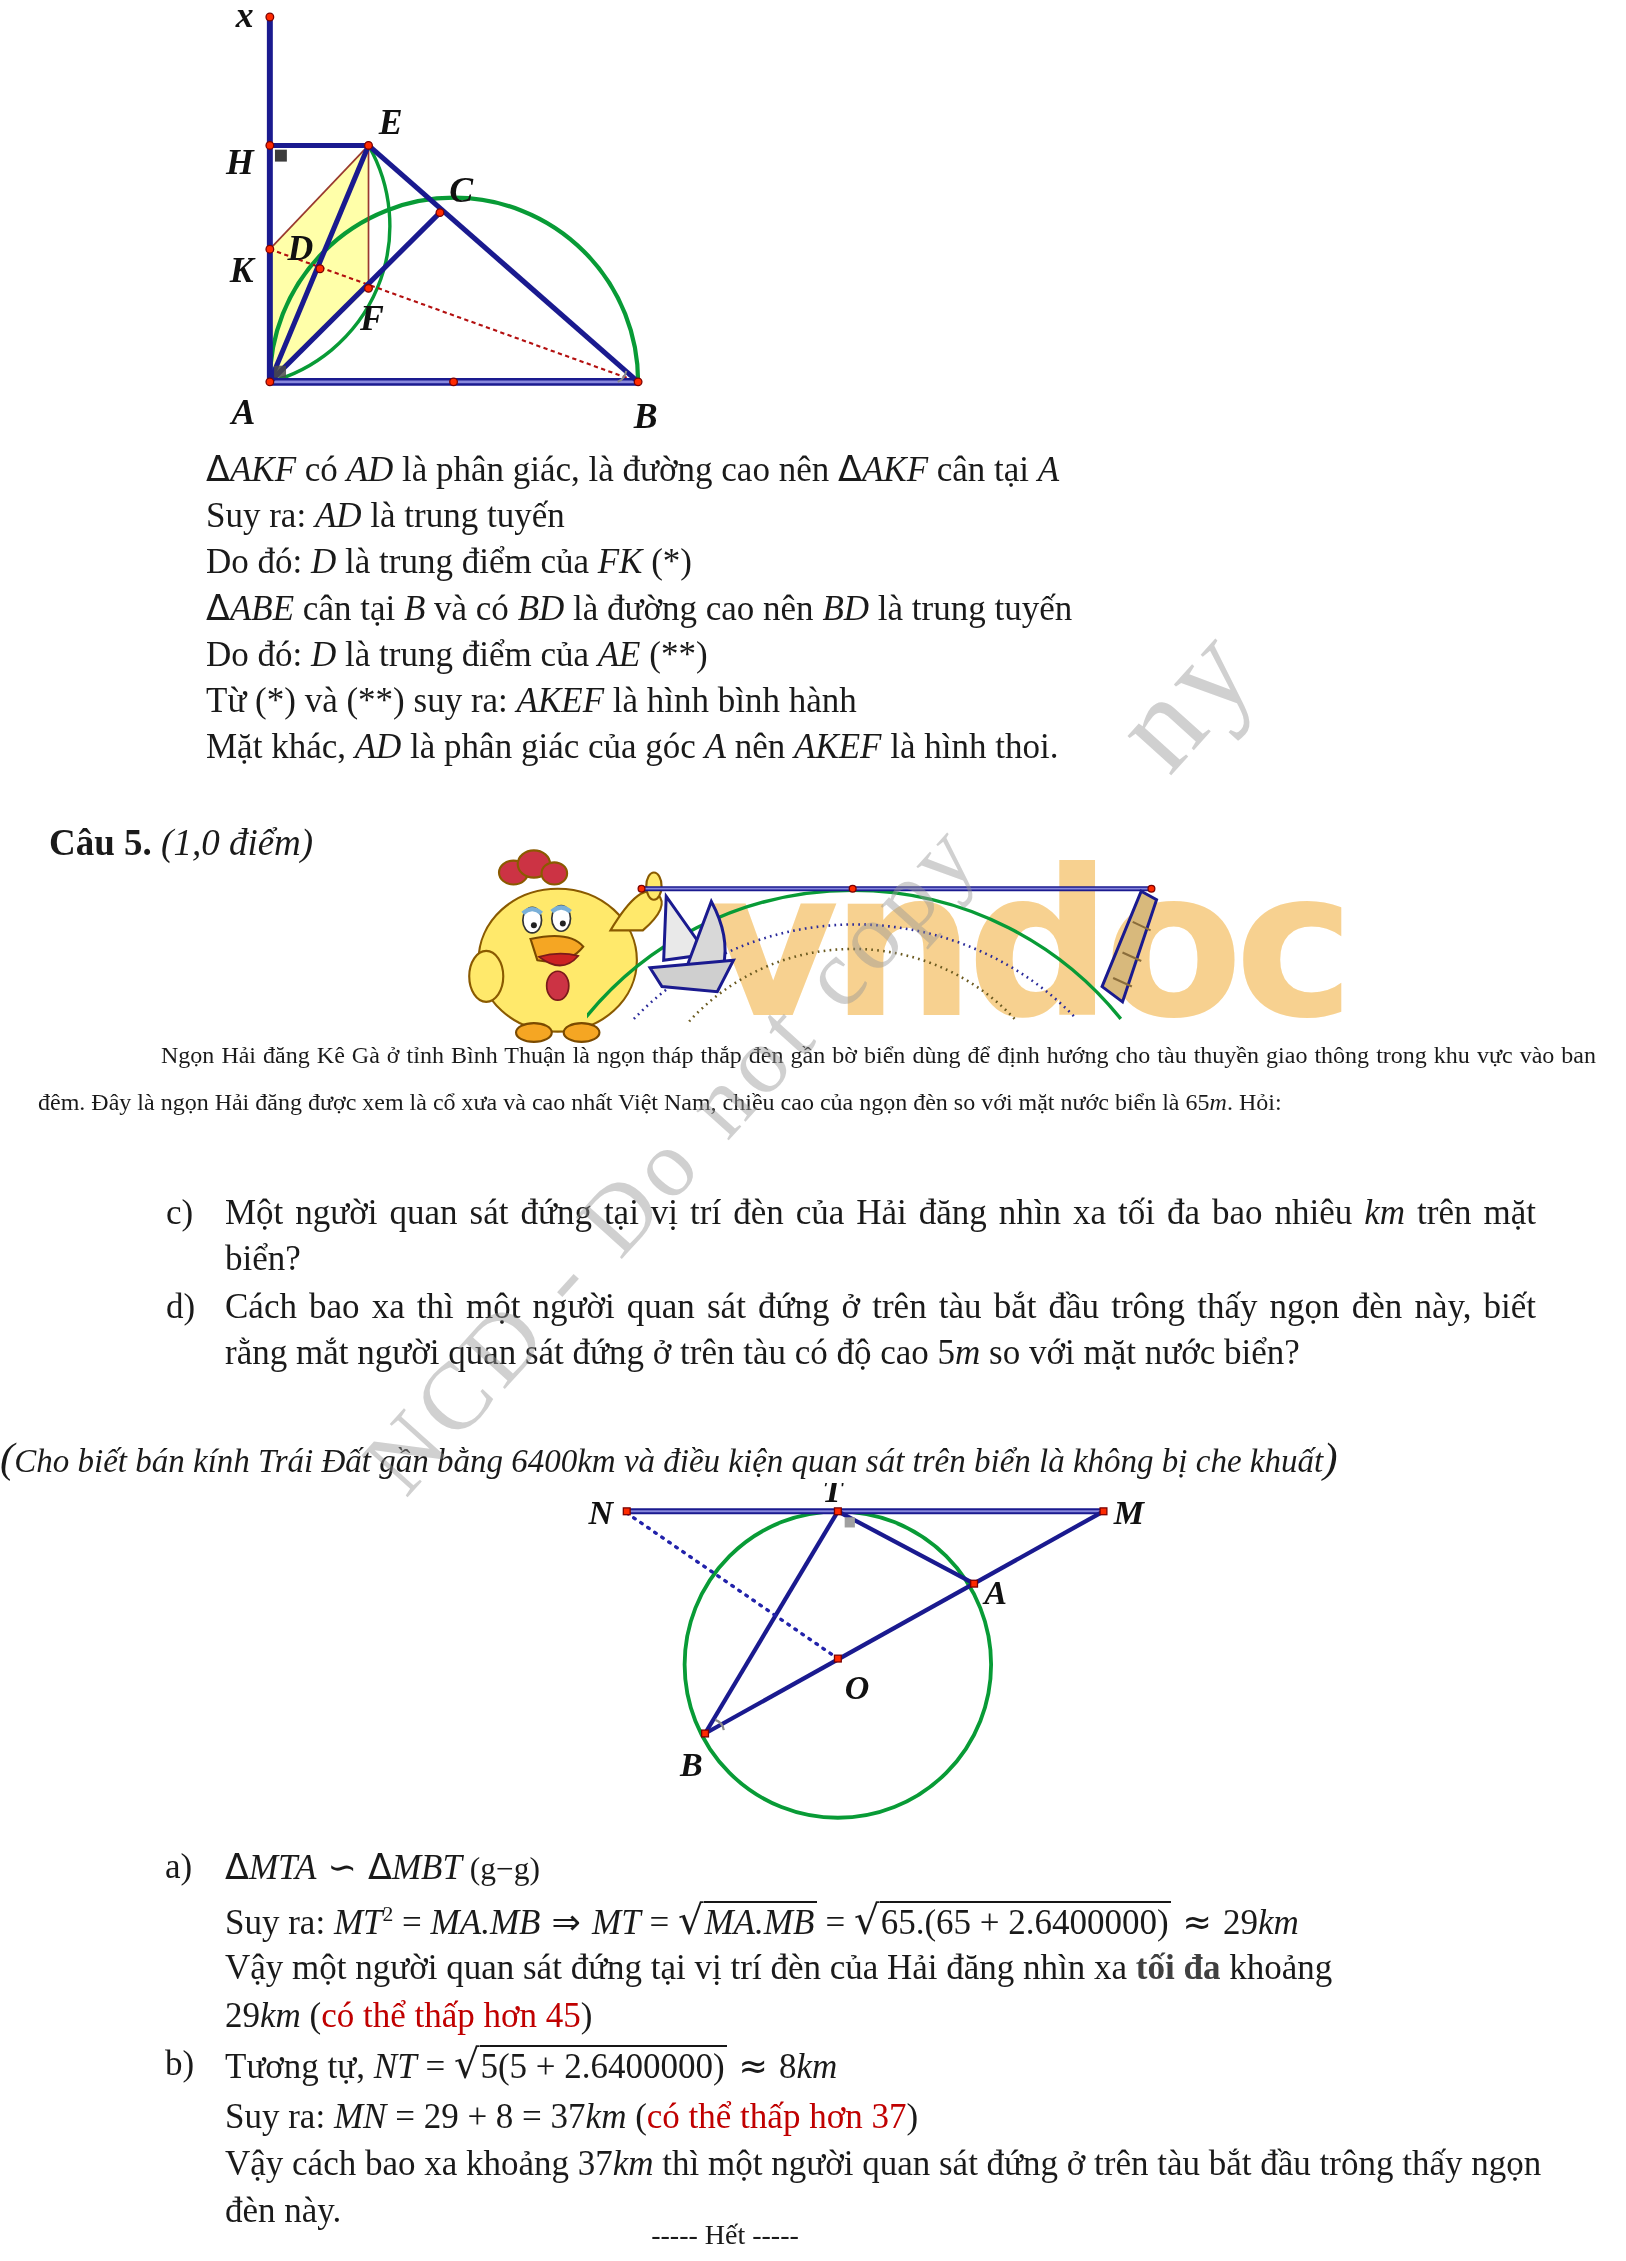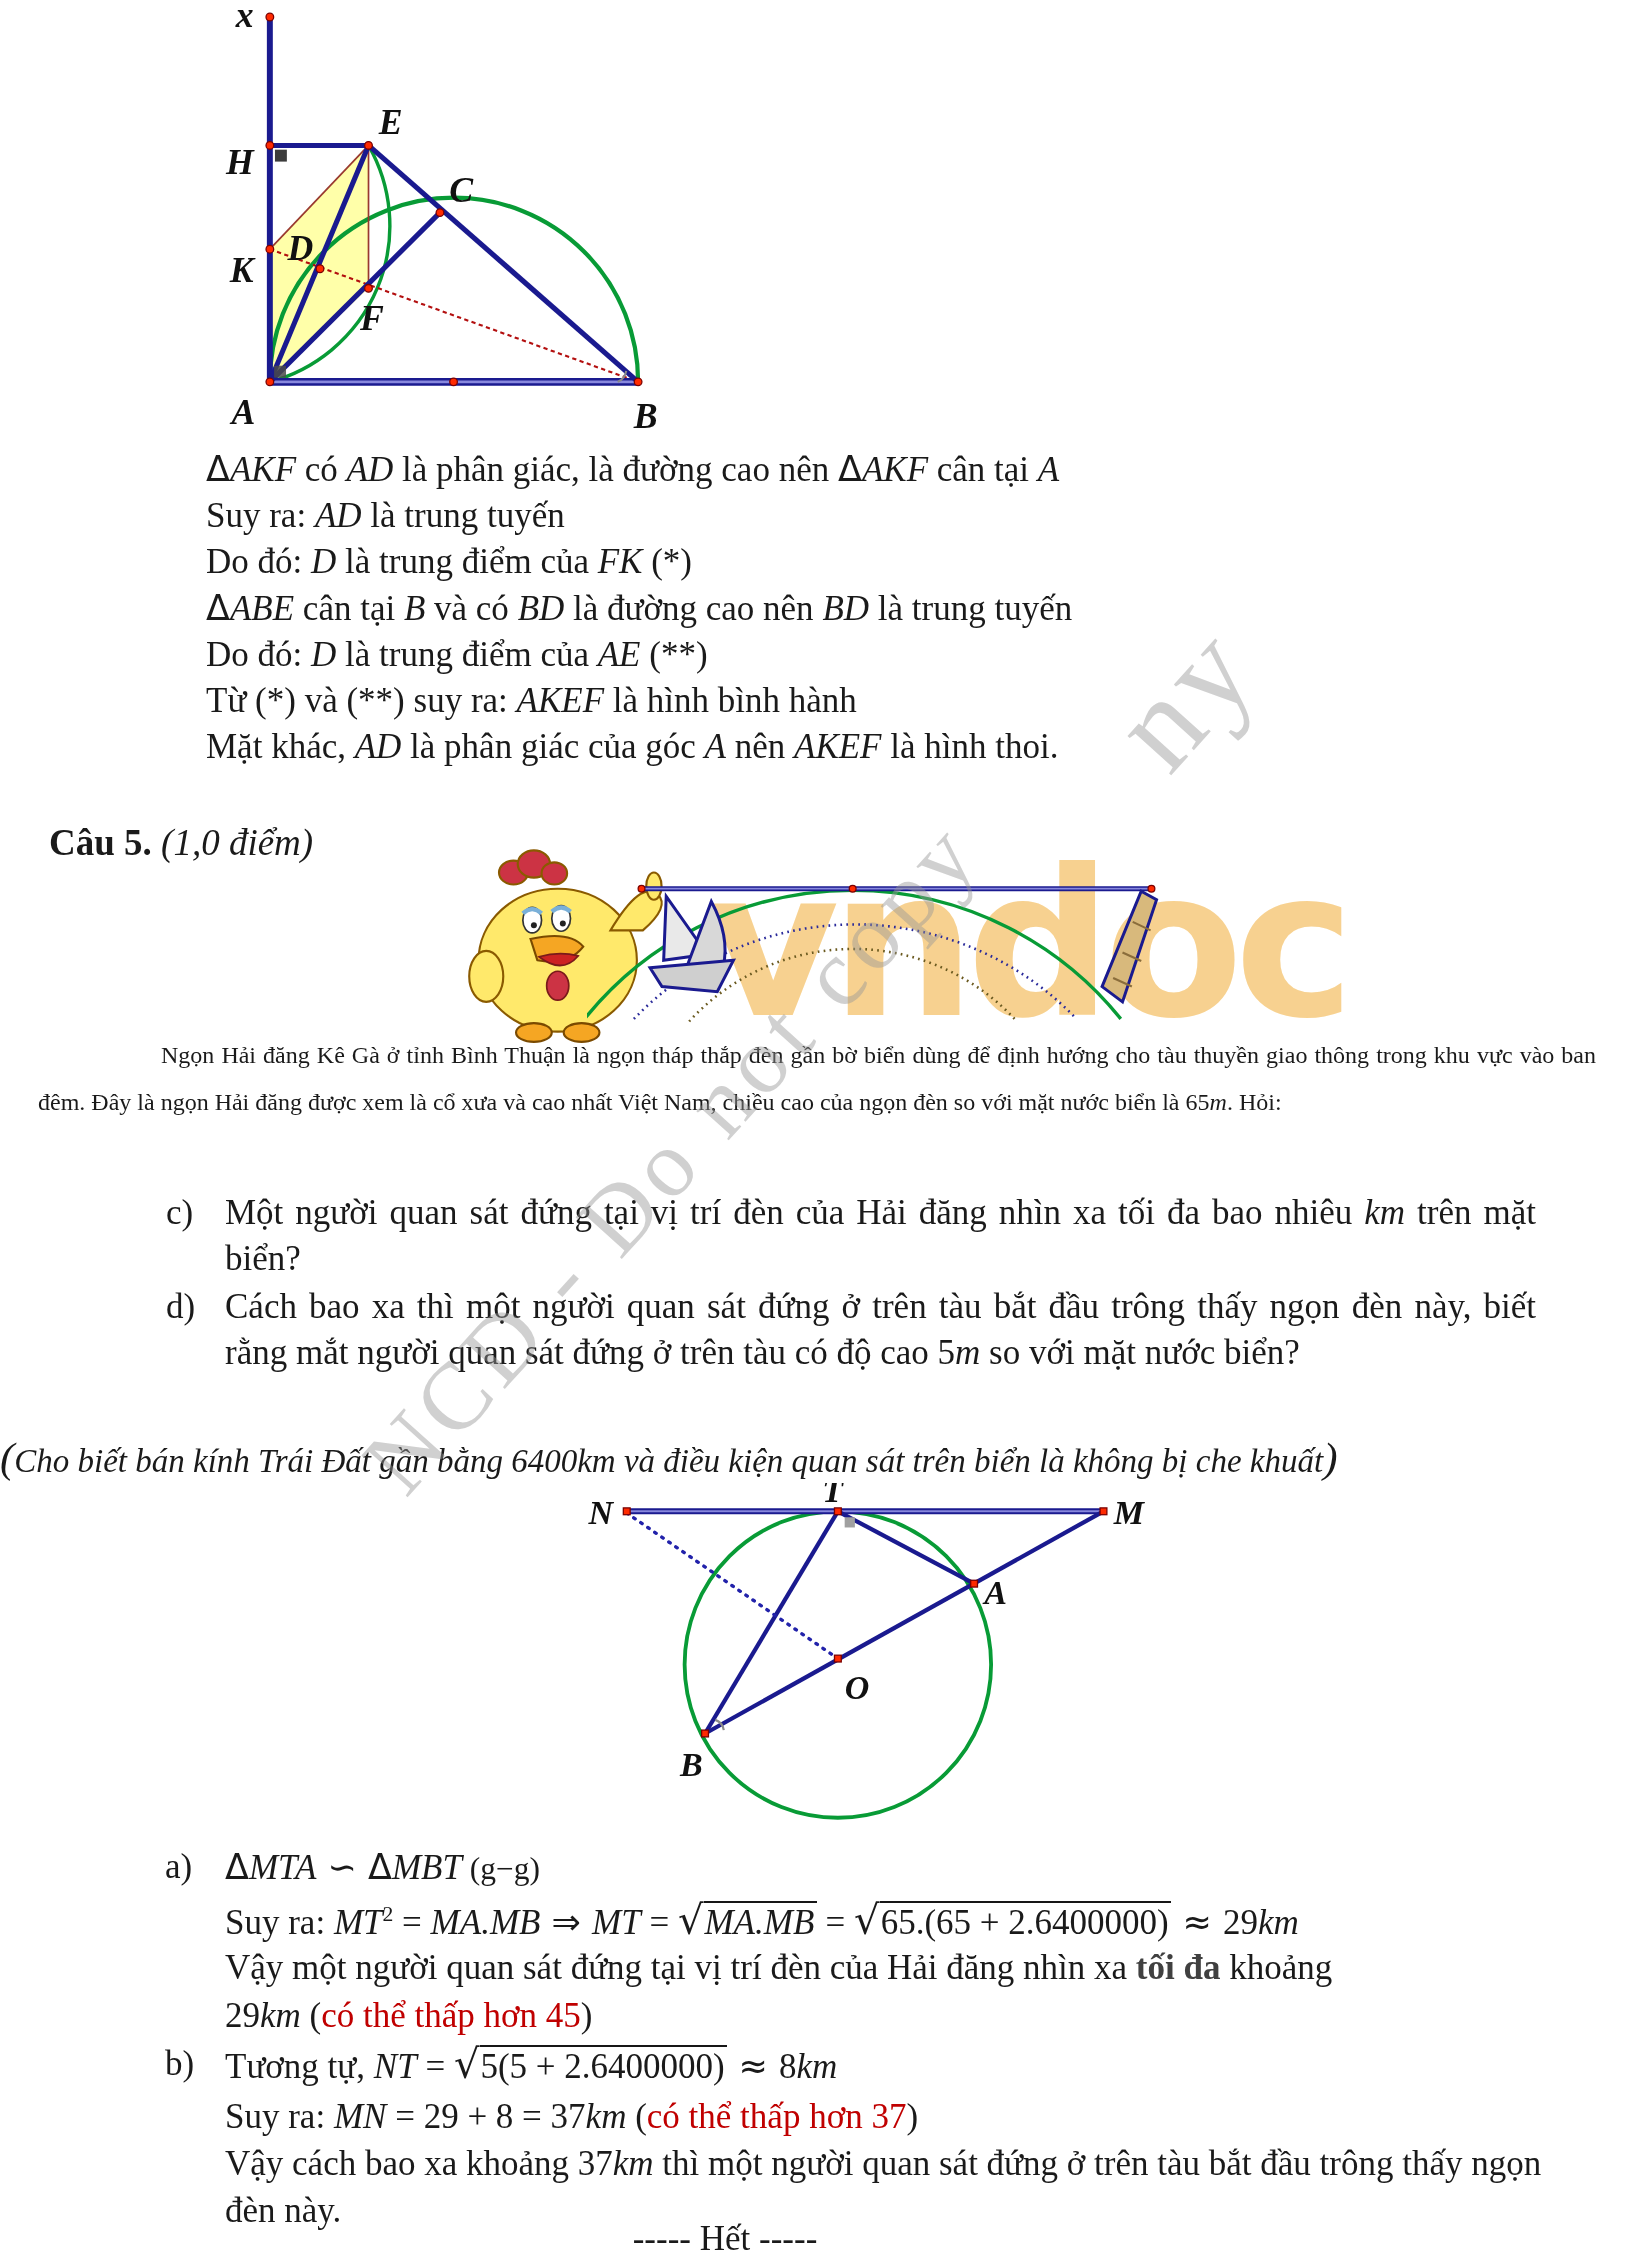--- a/index.html
+++ b/index.html
@@ -23,21 +23,21 @@
   .heading{font-size:37px;line-height:43px;}
   .intro{width:1558px;text-align:justify;text-indent:123px;font-size:24px;line-height:47px;}
   .q-row{display:flex;font-size:35px;line-height:46px;}
   .q-label{width:59px;flex:none;}
   .q-body{width:1311px;text-align:justify;}
   .note{width:1626px;text-align:left;font-size:33px;line-height:51px;font-style:italic;}
   .sol{width:1405px;}
   .sol-line{position:relative;font-size:35px;line-height:46px;white-space:nowrap;}
   .sol-wrap{white-space:normal;width:1337px;}
   .sol-label{position:absolute;left:-60px;top:0;}
-  .footer{width:1450px;text-align:center;font-size:35px;}
+  .footer{width:1450px;text-align:center;font-size:28px;}
   
   .vndoc{
     font-family:"DejaVu Sans",sans-serif;font-weight:bold;
     font-size:203px;letter-spacing:-8.5px;color:#f6c878;opacity:.82;
     line-height:170px;pointer-events:none;
   }
   .diag{
     font-family:"Liberation Serif",serif;
     font-size:95px;letter-spacing:6.8px;color:rgba(150,150,150,0.45);
     transform-origin:0 0;transform:rotate(-48deg);

